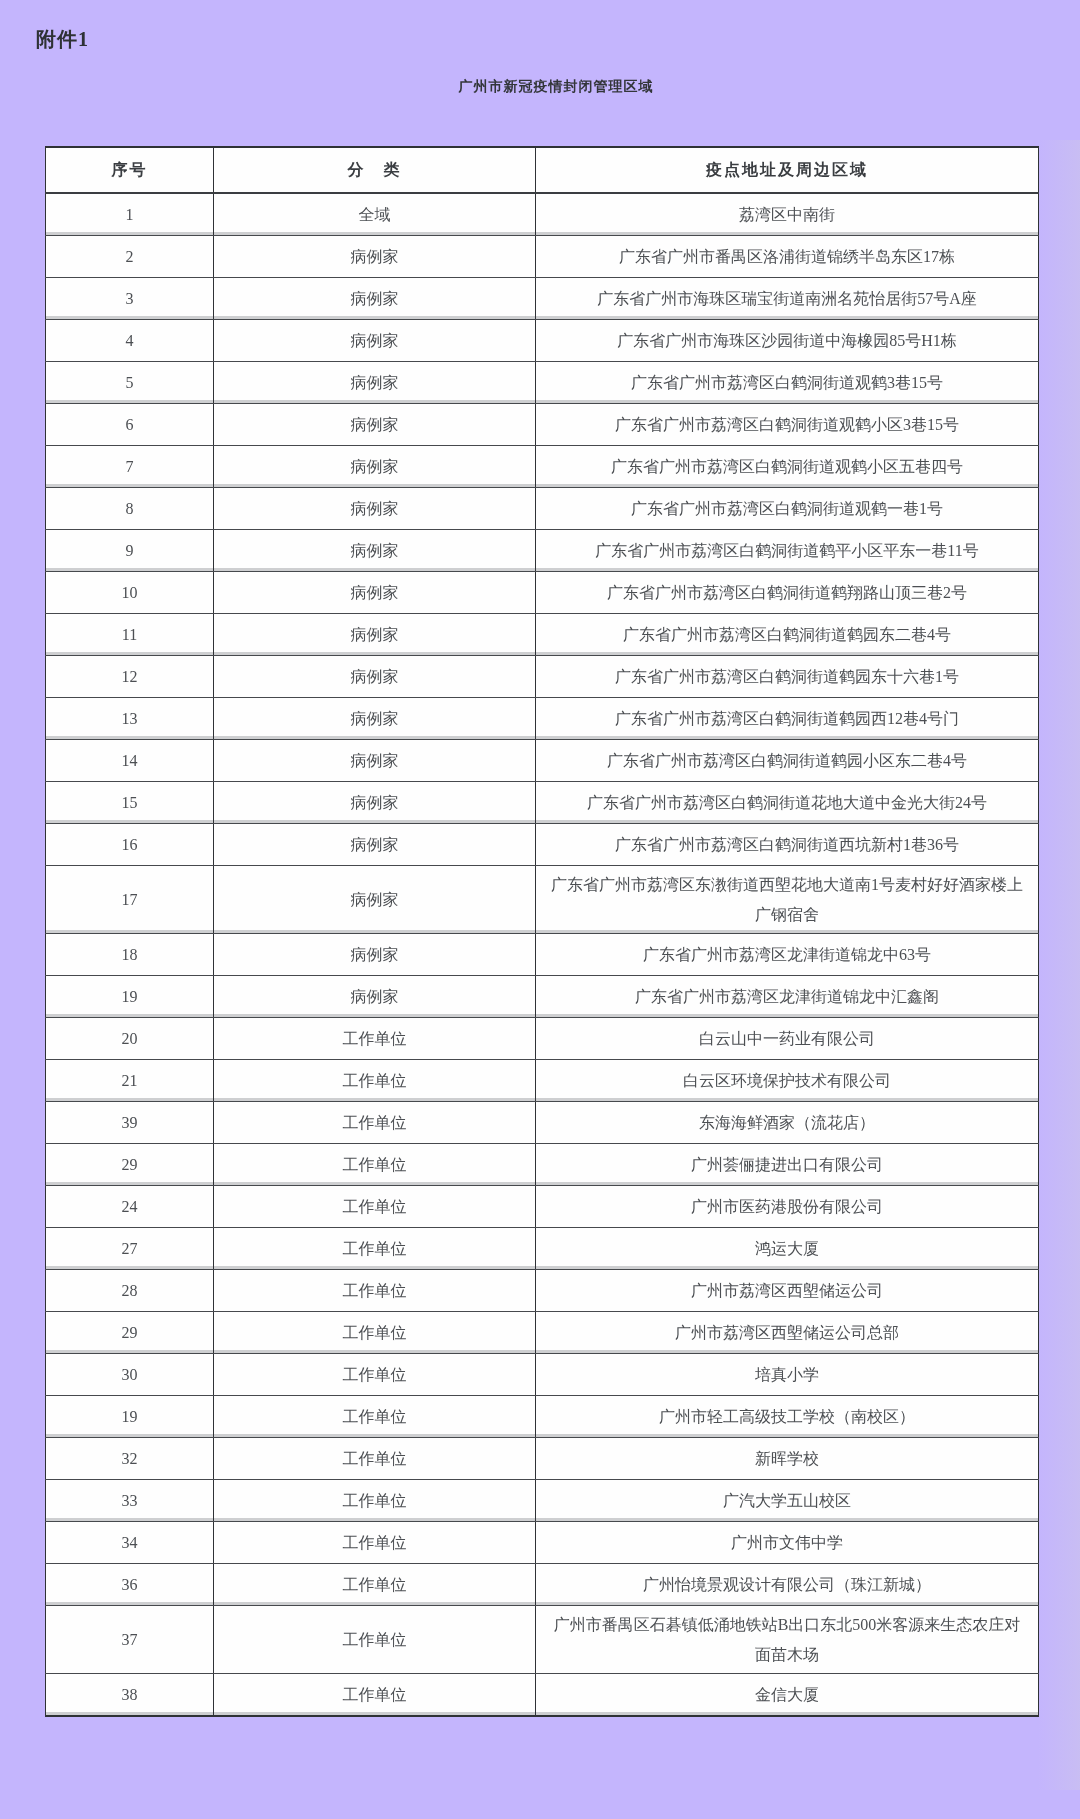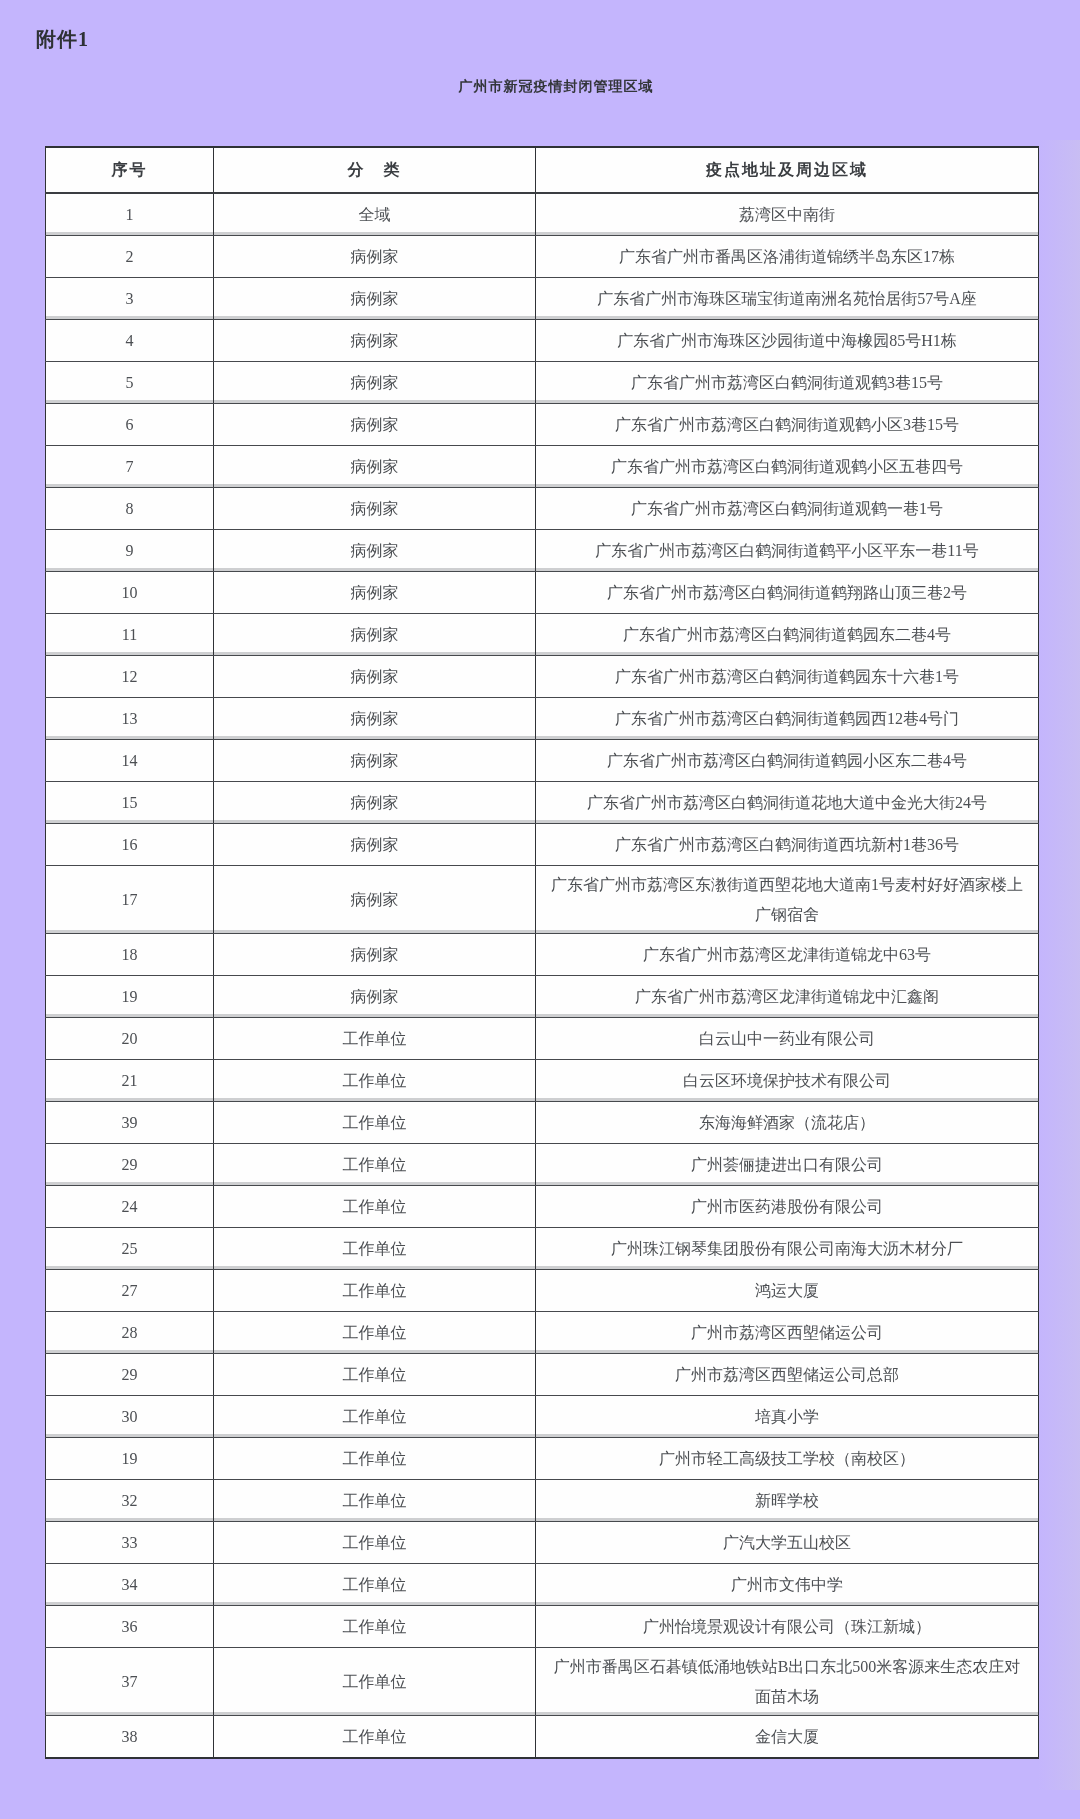--- a/index.html
+++ b/index.html
@@ -230,25 +230,20 @@
           <td class="idx">29</td>
           <td class="cat">工作单位</td>
           <td class="addr">广州荟俪捷进出口有限公司</td>
         </tr>
         <tr>
           <td class="idx">24</td>
           <td class="cat">工作单位</td>
           <td class="addr">广州市医药港股份有限公司</td>
         </tr>
         <tr>
-          <td class="idx">25</td>
-          <td class="cat">工作单位</td>
-          <td class="addr">广州珠江钢琴集团股份有限公司南海大沥木材分厂</td>
-        </tr>
-        <tr>
           <td class="idx">27</td>
           <td class="cat">工作单位</td>
           <td class="addr">鸿运大厦</td>
         </tr>
         <tr>
           <td class="idx">28</td>
           <td class="cat">工作单位</td>
           <td class="addr">广州市荔湾区西塱储运公司</td>
         </tr>
         <tr>

